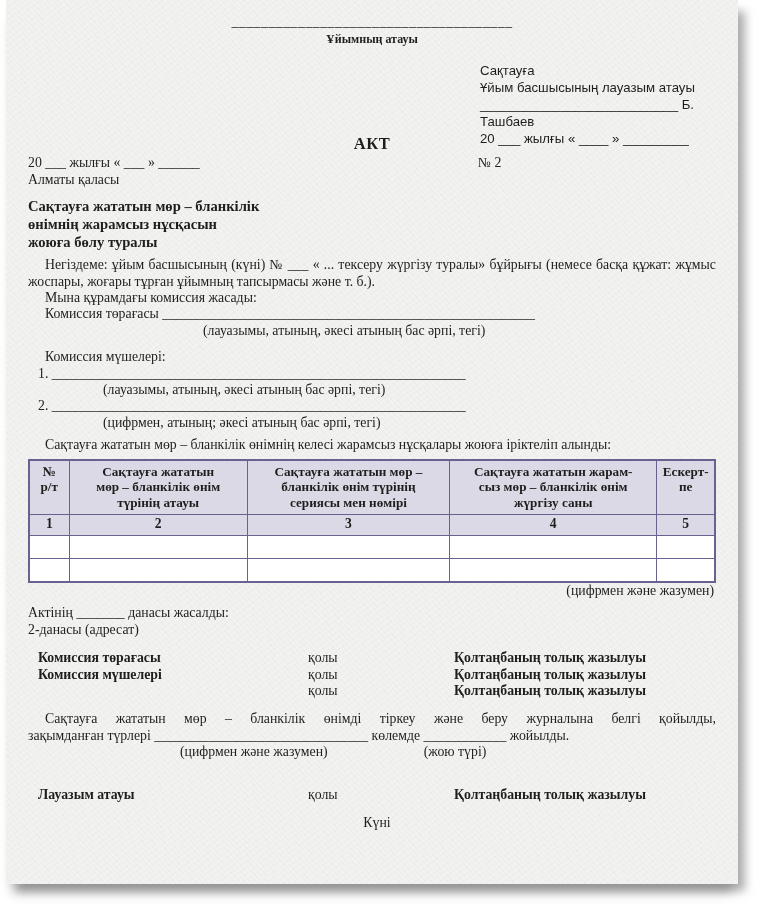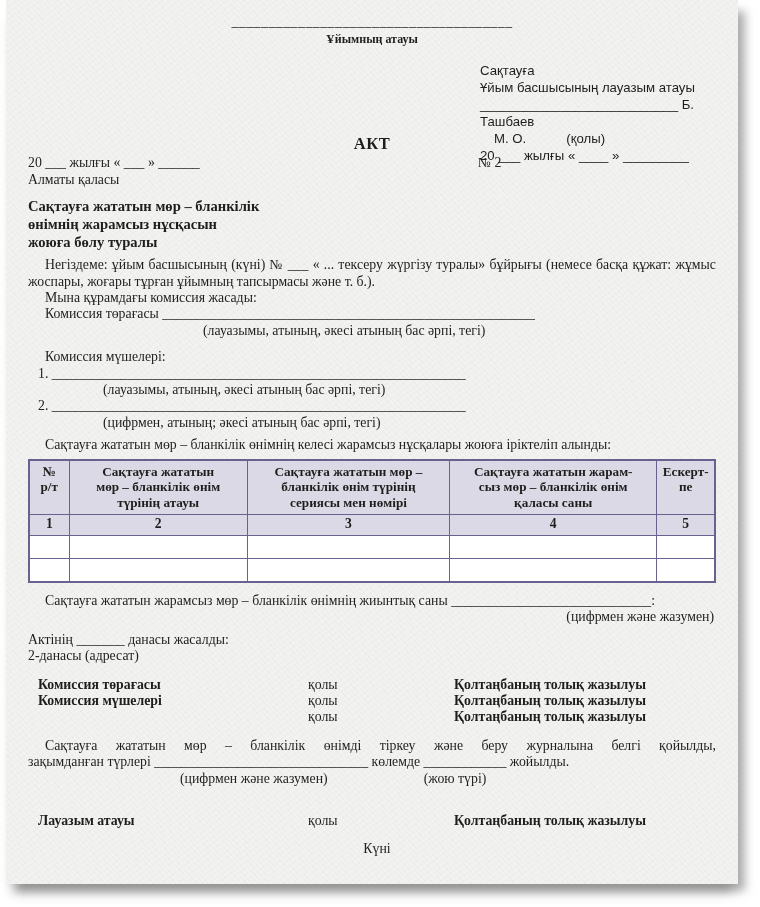--- a/index.html
+++ b/index.html
@@ -61,21 +61,20 @@
 
 <div class="page">
 
   <div class="center org-line">______________________________________</div>
   <div class="center b org-label">Ұйымның атауы</div>
 
   <div class="approve sans">
     <div>Сақтауға</div>
     <div>Ұйым басшысының лауазым атауы</div>
     <div><span class="blank">___________________________</span> <span>Б. Ташбаев</span></div>
-    <div class="mo-row"><span class="mo">М. О.</span><span class="q">(қолы)</span></div>
     <div>20 ___ жылғы « ____ » _________</div>
   </div>
 
   <div class="center b act-title">АКТ</div>
 
   <div class="date-row">
     <span>20 ___ жылғы « ___ » ______</span>
     <span class="act-no">№ 2</span>
   </div>
   <div>Алматы қаласы</div>
@@ -110,21 +109,21 @@
       <th>№
 р/т</th>
       <th>Сақтауға жататын
 мөр – бланкілік өнім
 түрінің атауы</th>
       <th>Сақтауға жататын мөр –
 бланкілік өнім түрінің
 сериясы мен нөмірі</th>
       <th>Сақтауға жататын жарам-
 сыз мөр – бланкілік өнім
-қаласы саны</th>
+жүргізу саны</th>
       <th>Ескерт-
 пе</th>
     </tr>
     <tr class="num-row">
       <td>1</td>
       <td>2</td>
       <td>3</td>
       <td>4</td>
       <td>5</td>
     </tr>
@@ -138,21 +137,20 @@
     <tr class="empty-row">
       <td></td>
           <td></td>
           <td></td>
           <td></td>
           <td></td>
     </tr>
   </tbody>
     </table>
 
-  <div class="summary-row"><span>Сақтауға жататын жарамсыз мөр – бланкілік өнімнің жиынтық саны</span> <span class="blank">_____________________________</span><span>:</span></div>
   <div class="summary-hint">(цифрмен және жазумен)</div>
 
   <div class="mt6">Актінің _______ данасы жасалды:</div>
   <div>2-данасы (адресат)</div>
 
   <div class="sig-grid mt12">
     <span class="b">Комиссия төрағасы</span>
     <span>қолы</span>
     <span class="b">Қолтаңбаның толық жазылуы</span>
     <span class="b">Комиссия мүшелері</span>

